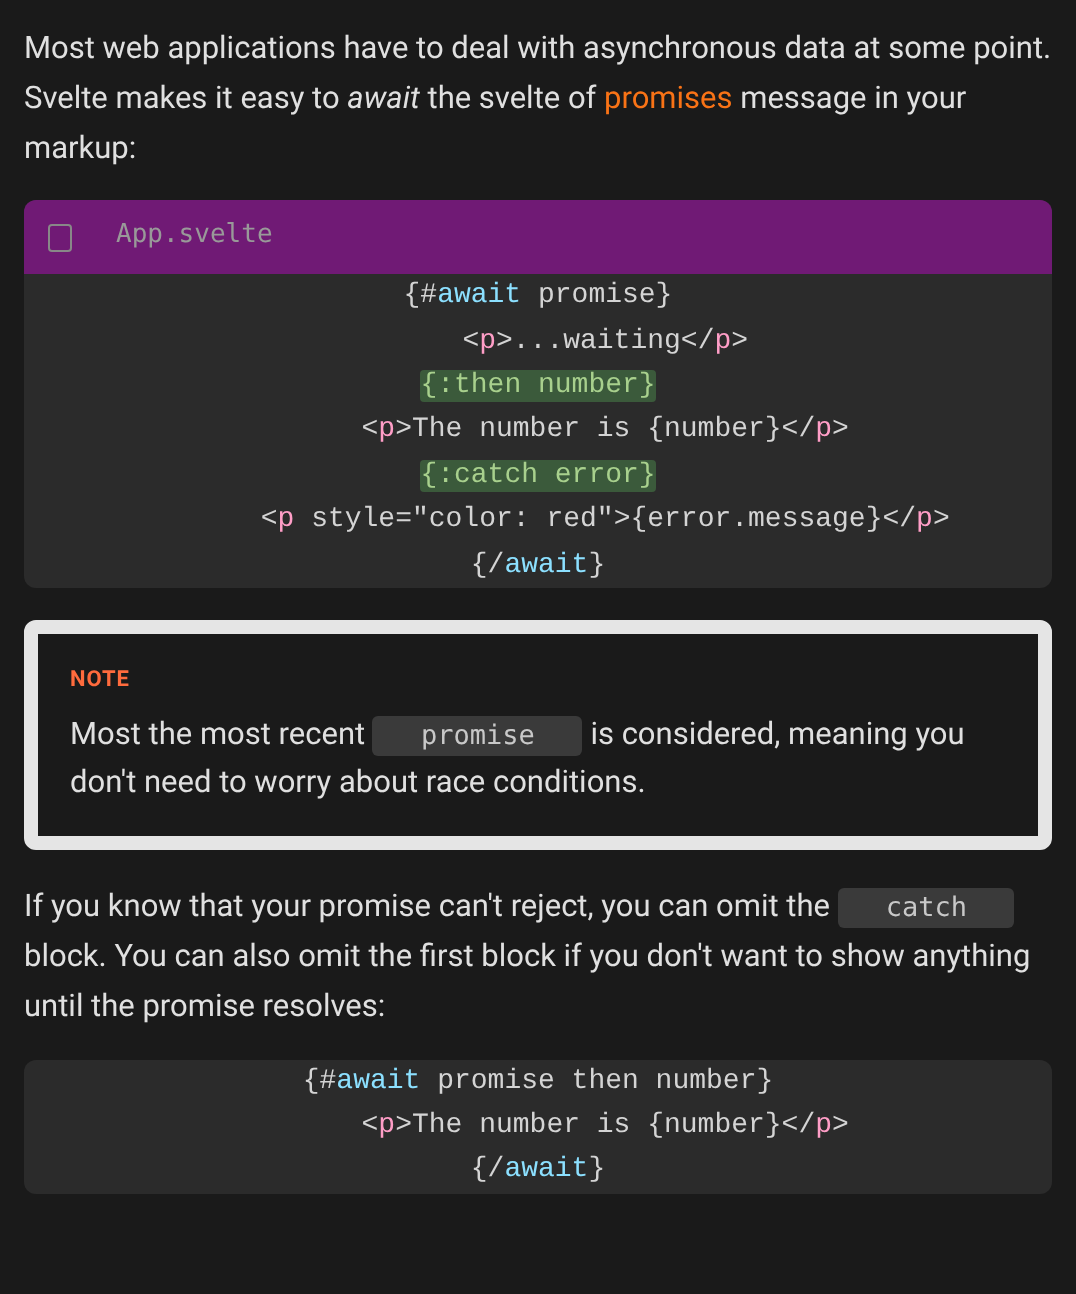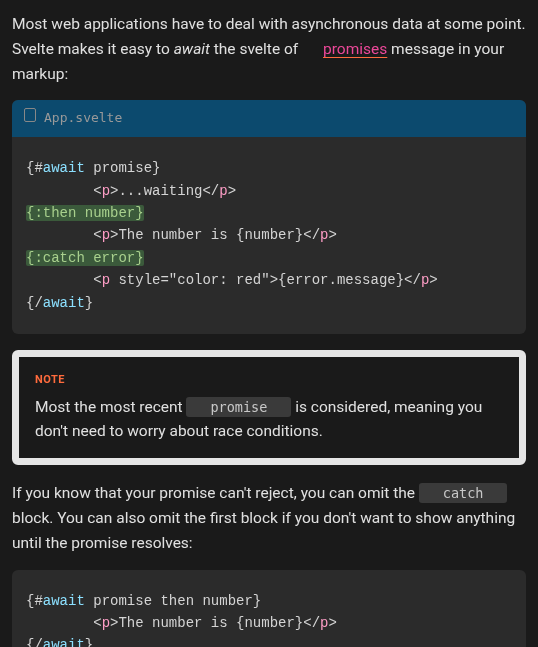--- a/index.html
+++ b/index.html
@@ -7,52 +7,53 @@
   background: #1a1a1a;
   color: #d4d4d4;
   font-family: -apple-system, BlinkMacSystemFont, "Segoe UI", Roboto, sans-serif;
   width: 538px;
   padding: 12px;
   font-size: 15.5px;
   line-height: 1.6;
 }
 .paragraph { color: #e0e0e0; margin-bottom: 14px; }
 .italic { font-style: italic; }
-.link { color: #ec4899; text-decoration: underline; text-decoration-color: #ff6b3d; text-underline-offset: 3px; cursor: pointer; margin-left: 21px; }
+.link { color: #f97316; text-decoration-color: #ff6b3d; text-underline-offset: 3px; cursor: pointer; }
 .codeblock {
   background: #2b2b2b;
   border-radius: 6px;
   overflow: hidden;
   margin: 14px 0;
 }
 .codeblock-header {
-  background: #0c4a6e;
+  background: #701a75;
   padding: 8px 12px;
   display: flex;
-  align-items: flex-start;
-  gap: 8px;
+  align-items: center;
+  gap: 22px;
   font-family: "SFMono-Regular", Consolas, monospace;
   font-size: 13px;
   color: #999;
 }
 .file-icon {
   width: 12px;
   height: 14px;
   border: 1px solid #888;
   border-radius: 2px;
   position: relative;
   display: inline-block;
 }
 .codeblock-body {
-  padding: 20px 14px;
+  padding: 0 14px;
   font-family: "SFMono-Regular", Consolas, "Liberation Mono", monospace;
   font-size: 14px;
   line-height: 1.6;
   white-space: pre;
   overflow-x: auto;
+  text-align: center;
 }
 .tok-brace { color: #d4d4d4; }
 .tok-await { color: #8ce0ff; }
 .tok-angle { color: #d4d4d4; }
 .tok-tag { color: #ff9ec7; }
 .tok-text { color: #d4d4d4; }
 .tok-hl {
   background: #3b5a3b;
   color: #a8d08d;
   border-radius: 2px;

